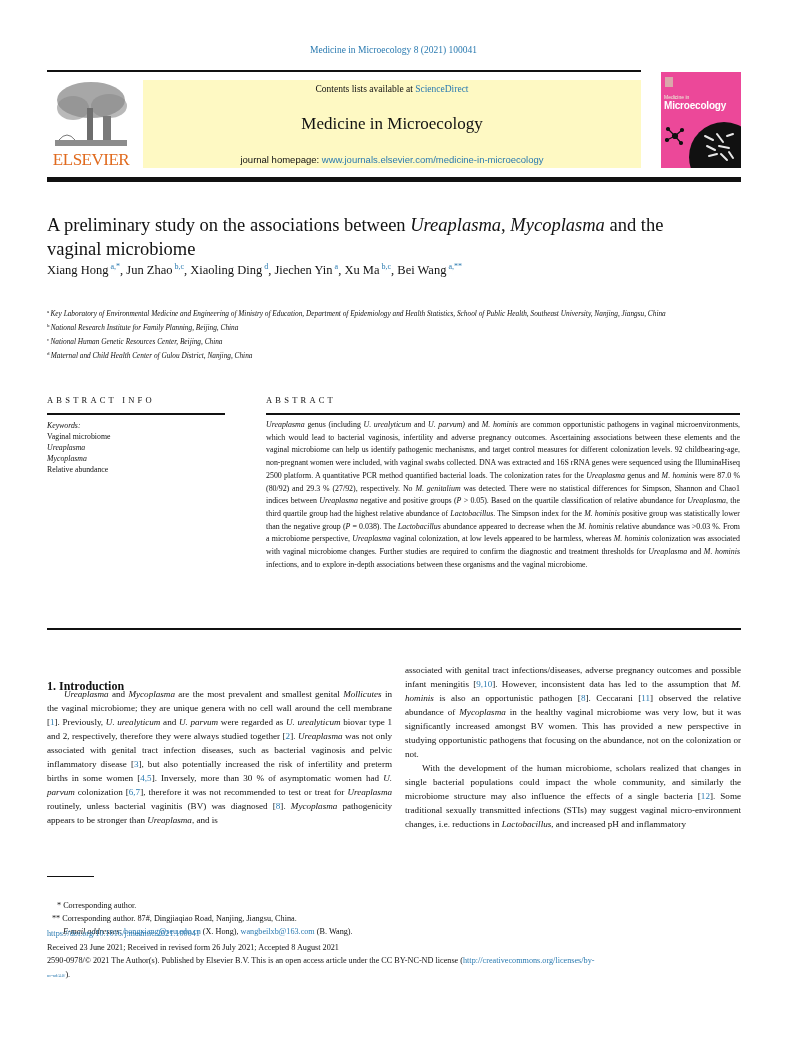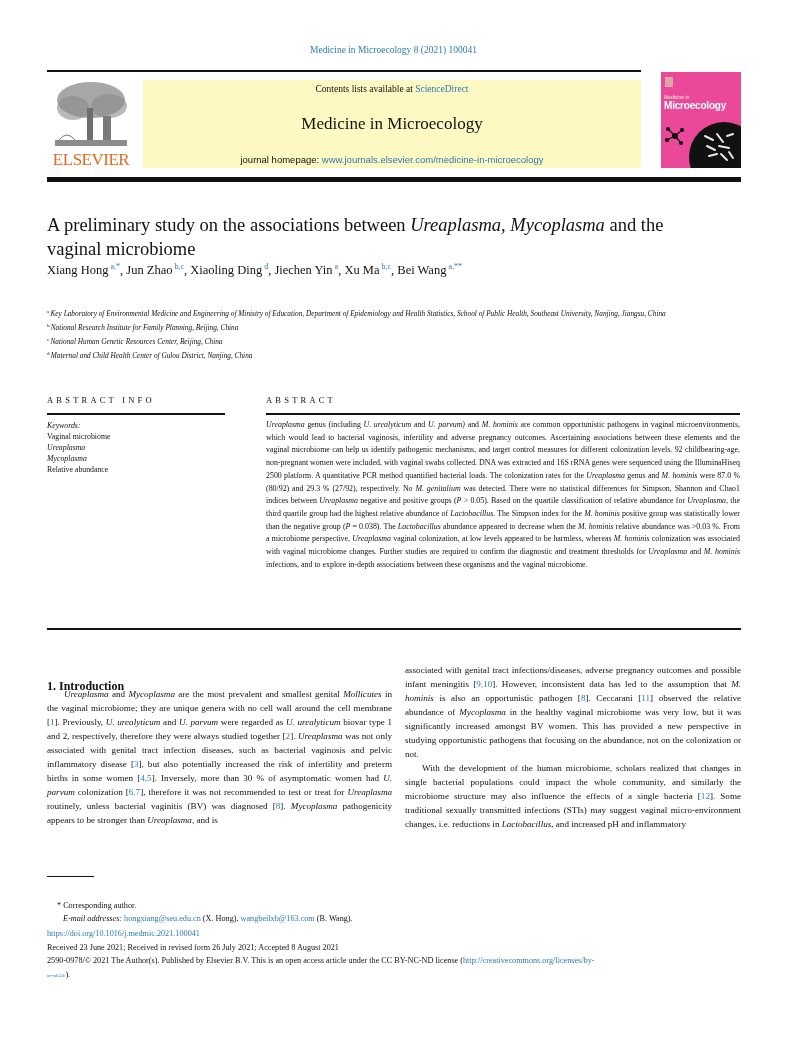--- a/index.html
+++ b/index.html
@@ -159,20 +159,21 @@
     <p class="indent"><i>Ureaplasma</i><span> and </span><i>Mycoplasma</i><span> are the most prevalent and smallest genital </span><i>Mollicutes</i><span> in the vaginal microbiome; they are unique genera with no cell wall around the cell membrane [</span><a class="cite">1</a><span>]. Previously, </span><i>U. urealyticum</i><span> and </span><i>U. parvum</i><span> were regarded as </span><i>U. urealyticum</i><span> biovar type 1 and 2, respectively, therefore they were always studied together [</span><a class="cite">2</a><span>]. </span><i>Ureaplasma</i><span> was not only associated with genital tract infection diseases, such as bacterial vaginosis and pelvic inflammatory disease [</span><a class="cite">3</a><span>], but also potentially increased the risk of infertility and preterm births in some women [</span><a class="cite">4,5</a><span>]. Inversely, more than 30 % of asymptomatic women had </span><i>U. parvum</i><span> colonization [</span><a class="cite">6,7</a><span>], therefore it was not recommended to test or treat for </span><i>Ureaplasma</i><span> routinely, unless bacterial vaginitis (BV) was diagnosed [</span><a class="cite">8</a><span>]. </span><i>Mycoplasma</i><span> pathogenicity appears to be stronger than </span><i>Ureaplasma</i><span>, and is</span></p>
   </div>
 <div id="col-right" class="col">
     <p><span>associated with genital tract infections/diseases, adverse pregnancy outcomes and possible infant meningitis [</span><a class="cite">9,10</a><span>]. However, inconsistent data has led to the assumption that </span><i>M. hominis</i><span> is also an opportunistic pathogen [</span><a class="cite">8</a><span>]. Ceccarani [</span><a class="cite">11</a><span>] observed the relative abundance of </span><i>Mycoplasma</i><span> in the healthy vaginal microbiome was very low, but it was significantly increased amongst BV women. This has provided a new perspective in studying opportunistic pathogens that focusing on the abundance, not on the colonization or not.</span></p>
     <p class="indent"><span>With the development of the human microbiome, scholars realized that changes in single bacterial populations could impact the whole community, and similarly the microbiome structure may also influence the effects of a single bacteria [</span><a class="cite">12</a><span>]. Some traditional sexually transmitted infections (STIs) may suggest vaginal micro-environment changes, i.e. reductions in </span><i>Lactobacillus</i><span>, and increased pH and inflammatory</span></p>
   </div>
 
 <div id="footnote-rule"></div>
 <div id="footnotes">
   <div style="padding-left:5px">*  Corresponding author.</div>
+  <div>**  Corresponding author. 87#, Dingjiaqiao Road, Nanjing, Jiangsu, China.</div>
   <div class="em-addr">
     <i>E-mail addresses:</i>
     <a class="link">hongxiang@seu.edu.cn</a><span> (X. Hong), </span><a class="link">wangbeilxb@163.com</a><span> (B. Wang).</span>
   </div>
 </div>
 
 <div id="pubinfo">
   <div><a class="link">https://doi.org/10.1016/j.medmic.2021.100041</a></div>
   <div>Received 23 June 2021; Received in revised form 26 July 2021; Accepted 8 August 2021</div>
   <div><span>2590-0978/© 2021 The Author(s). Published by Elsevier B.V. This is an open access article under the CC BY-NC-ND license (</span><a class="link">http://creativecommons.org/licenses/by-</a></div>

